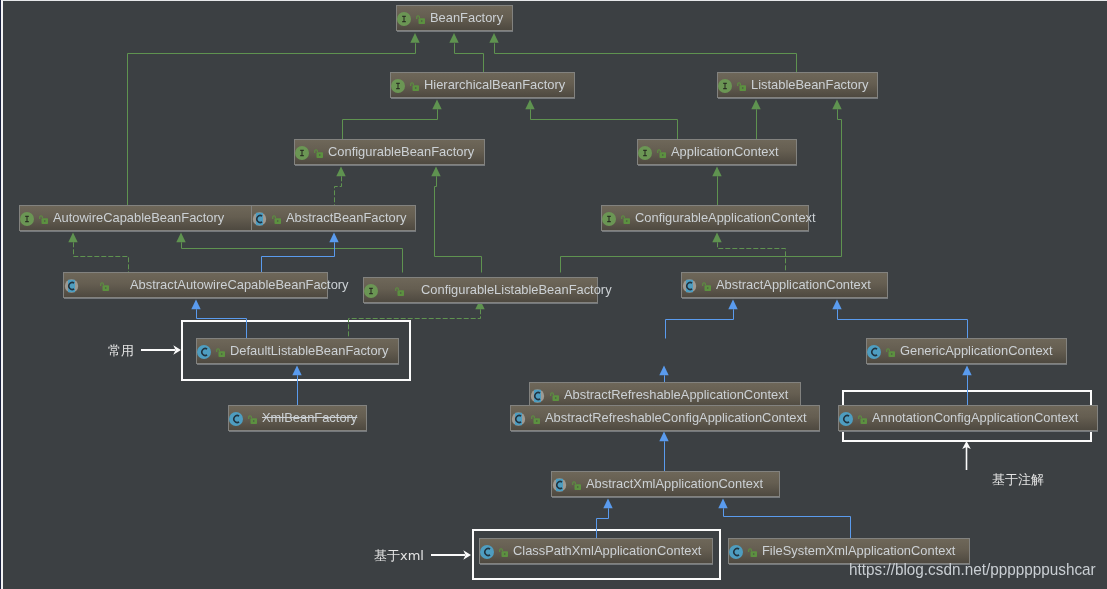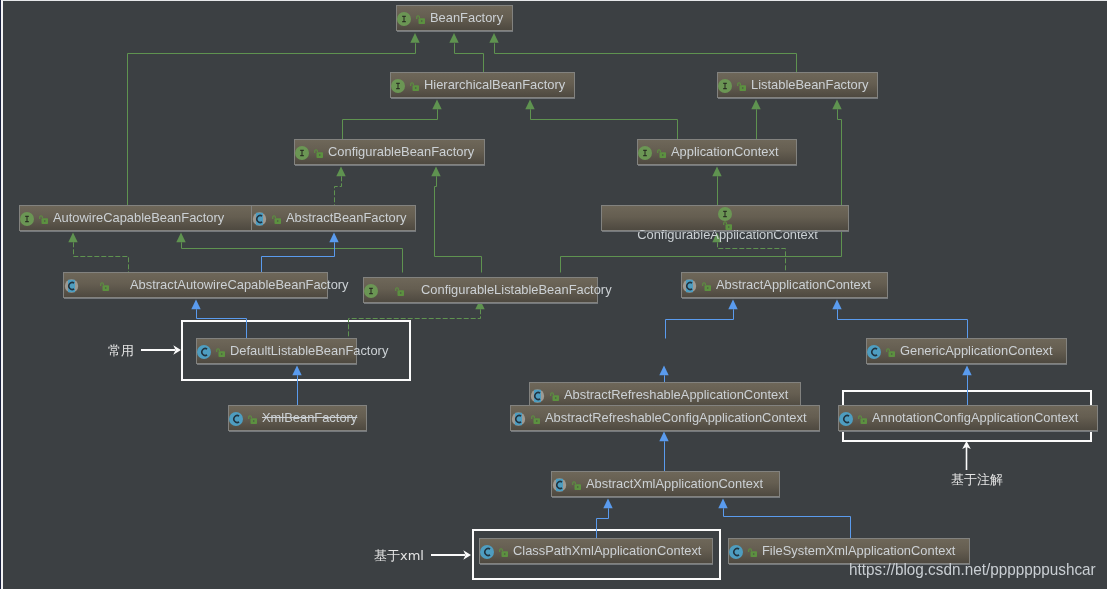--- a/index.html
+++ b/index.html
@@ -170,21 +170,21 @@
     <path d="M8.0 1.6h14v24.8H8.0z" fill="#4e9dc0"></path>
     <path d="M20.2 20.0a7.0 7.0 0 1 1 0-12.0" fill="none" stroke="#21333f" stroke-width="3.0" stroke-linecap="butt"></path>
         </svg>
         <svg class="lock" width="9" height="9" viewBox="0 0 18 18">
     <path d="M1.5 8.2V4.1a2.6 2.6 0 0 1 5.2 0v2.1" fill="none" stroke="#5c9140" stroke-width="2.2" stroke-linecap="butt"></path>
     <rect x="5.0" y="6.3" width="13.0" height="11.7" rx="1.5" fill="#5c9140"></rect>
     <circle cx="11.5" cy="12.1" r="1.6" fill="#4c5341"></circle>
         </svg>
         <span class="nm">AbstractBeanFactory</span>
       </div>
-      <div class="node" style="left: 601px; top: 205px; width: 248px; flex-direction: column;">
+      <div class="node" style="left: 601px; top: 205px; width: 208px;">
         <svg class="ico" width="14" height="14" viewBox="0 0 28 28">
     <circle cx="14" cy="14" r="14" fill="#6b9654"></circle>
     <path d="M10.4 7.6h7.2v2.2h-2.5v8.4h2.5v2.2h-7.2v-2.2h2.5V9.8h-2.5z" fill="#2b3024"></path>
         </svg>
         <svg class="lock" width="9" height="9" viewBox="0 0 18 18">
     <path d="M1.5 8.2V4.1a2.6 2.6 0 0 1 5.2 0v2.1" fill="none" stroke="#5c9140" stroke-width="2.2" stroke-linecap="butt"></path>
     <rect x="5.0" y="6.3" width="13.0" height="11.7" rx="1.5" fill="#5c9140"></rect>
     <circle cx="11.5" cy="12.1" r="1.6" fill="#4c5341"></circle>
         </svg>
         <span class="nm">ConfigurableApplicationContext</span>
@@ -220,21 +220,21 @@
     <path d="M8.0 1.6h14v24.8H8.0z" fill="#4e9dc0"></path>
     <path d="M20.2 20.0a7.0 7.0 0 1 1 0-12.0" fill="none" stroke="#21333f" stroke-width="3.0" stroke-linecap="butt"></path>
         </svg>
         <svg class="lock" width="9" height="9" viewBox="0 0 18 18">
     <path d="M1.5 8.2V4.1a2.6 2.6 0 0 1 5.2 0v2.1" fill="none" stroke="#5c9140" stroke-width="2.2" stroke-linecap="butt"></path>
     <rect x="5.0" y="6.3" width="13.0" height="11.7" rx="1.5" fill="#5c9140"></rect>
     <circle cx="11.5" cy="12.1" r="1.6" fill="#4c5341"></circle>
         </svg>
         <span class="nm">AbstractApplicationContext</span>
       </div>
-      <div class="node" style="left: 196px; top: 338px; width: 161px; justify-content: space-between;">
+      <div class="node" style="left: 196px; top: 338px; width: 203px;">
         <svg class="ico" width="14" height="14" viewBox="0 0 28 28">
     <circle cx="14" cy="14" r="14" fill="#4e9dc0"></circle>
     <path d="M20.2 20.0a7.0 7.0 0 1 1 0-12.0" fill="none" stroke="#21333f" stroke-width="3.0" stroke-linecap="butt"></path>
         </svg>
         <svg class="lock" width="9" height="9" viewBox="0 0 18 18">
     <path d="M1.5 8.2V4.1a2.6 2.6 0 0 1 5.2 0v2.1" fill="none" stroke="#5c9140" stroke-width="2.2" stroke-linecap="butt"></path>
     <rect x="5.0" y="6.3" width="13.0" height="11.7" rx="1.5" fill="#5c9140"></rect>
     <circle cx="11.5" cy="12.1" r="1.6" fill="#4c5341"></circle>
         </svg>
         <span class="nm">DefaultListableBeanFactory</span>
@@ -340,19 +340,19 @@
       </div>
     </div>
   <div id="highlights">
       <div class="hl" style="left: 181px; top: 320px; width: 230px; height: 61px;"></div>
       <div class="hl" style="left: 842px; top: 390px; width: 250px; height: 52px;"></div>
       <div class="hl" style="left: 472px; top: 529px; width: 249px; height: 51px;"></div>
     </div>
   <div id="annotations">
       <div class="cn" style="left: 108px; top: 344px;">常用</div>
       <div class="cn" style="left: 374px; top: 549px;">基于xml</div>
-      <div class="cn" style="left: 951px; top: 473px;">基于注解</div>
+      <div class="cn" style="left: 992px; top: 473px;">基于注解</div>
     </div>
   <div id="wm" style="left: 849px; top: 561px;">https://blog.csdn.net/pppppppushcar</div>
   <div id="edge-left-blue"></div>
   <div id="edge-left"></div>
   <div id="edge-top"></div>
 </div>
 
 </body></html>

